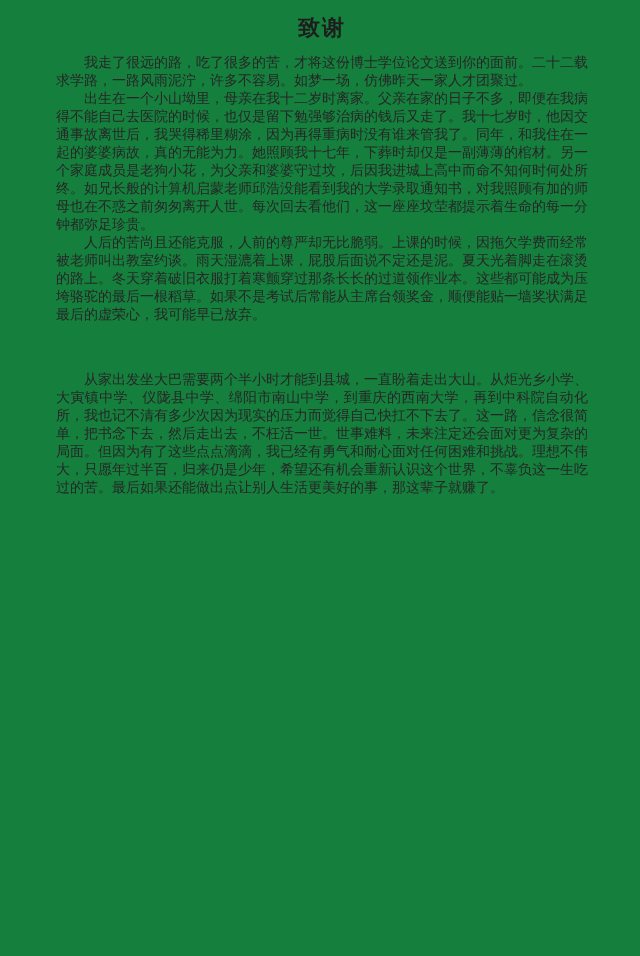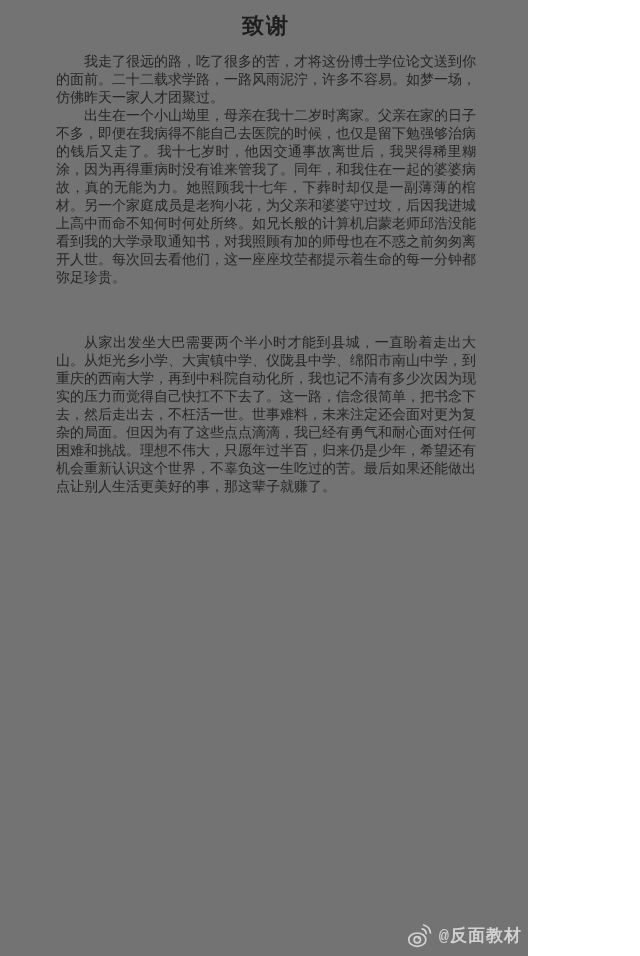--- a/index.html
+++ b/index.html
@@ -2,27 +2,27 @@
 <html><head>
 <meta charset="utf-8">
 <style>
   html, body {
     margin: 0;
     padding: 0;
     background: #ffffff;
   }
   .page {
     position: relative;
-    width: 528px;
+    width: 640px;
     height: 956px;
-    background: #737373;
+    background: #15803d;
     box-sizing: border-box;
     padding: 14px 52px 0 56px;
     overflow: hidden;
-    font-family: Liberation Mono, monospace;
+    font-family: Liberation Sans, sans-serif;
     color: #262626;
   }
   .doc-title {
     margin: 0 0 11px 0;
     text-align: center;
     font-size: 22px;
     font-weight: 700;
     letter-spacing: 2px;
     color: #1d1d1d;
     line-height: 28px;
@@ -65,28 +65,19 @@
 
 <div class="page">
 
   <h1 class="doc-title">致谢</h1>
 
   <p class="para">我走了很远的路，吃了很多的苦，才将这份博士学位论文送到你的面前。二十二载求学路，一路风雨泥泞，许多不容易。如梦一场，仿佛昨天一家人才团聚过。</p>
 
   <p class="para">出生在一个小山坳里，母亲在我十二岁时离家。父亲在家的日子不多，即便在我病得不能自己去医院的时候，也仅是留下勉强够治病的钱后又走了。我十七岁时，他因交通事故离世后，我哭得稀里糊涂，因为再得重病时没有谁来管我了。同年，和我住在一起的婆婆病故，真的无能为力。她照顾我十七年，下葬时却仅是一副薄薄的棺材。另一个家庭成员是老狗小花，为父亲和婆婆守过坟，后因我进城上高中而命不知何时何处所终。如兄长般的计算机启蒙老师邱浩没能看到我的大学录取通知书，对我照顾有加的师母也在不惑之前匆匆离开人世。每次回去看他们，这一座座坟茔都提示着生命的每一分钟都弥足珍贵。</p>
 
 
+  <p class="para">人后的苦尚且还能克服，人前的尊严却无比脆弱。上课的时候，因拖欠学费而经常被老师叫出教室约谈。雨天湿漉着上课，屁股后面说不定还是泥。夏天光着脚走在滚烫的路上。冬天穿着破旧衣服打着寒颤穿过那条长长的过道领作业本。这些都可能成为压垮骆驼的最后一根稻草。如果不是考试后常能从主席台领奖金，顺便能贴一墙奖状满足最后的虚荣心，我可能早已放弃。</p>
 
 
   <p class="para section-break">从家出发坐大巴需要两个半小时才能到县城，一直盼着走出大山。从炬光乡小学、大寅镇中学、仪陇县中学、绵阳市南山中学，到重庆的西南大学，再到中科院自动化所，我也记不清有多少次因为现实的压力而觉得自己快扛不下去了。这一路，信念很简单，把书念下去，然后走出去，不枉活一世。世事难料，未来注定还会面对更为复杂的局面。但因为有了这些点点滴滴，我已经有勇气和耐心面对任何困难和挑战。理想不伟大，只愿年过半百，归来仍是少年，希望还有机会重新认识这个世界，不辜负这一生吃过的苦。最后如果还能做出点让别人生活更美好的事，那这辈子就赚了。</p>
 
-  <div class="watermark">
-    <svg class="wm-icon" width="30" height="26" viewBox="0 0 32 28" fill="none" stroke="#d2d2d2" stroke-width="1.8" stroke-linecap="round">
-      <ellipse cx="12" cy="18" rx="9.2" ry="7.2"></ellipse>
-      <circle cx="12" cy="18" r="3.4"></circle>
-      <circle cx="13.2" cy="16.8" r="0.8" fill="#d2d2d2" stroke="none"></circle>
-      <path d="M21.5 11.5 a5.5 5.5 0 0 0 -4.2 -5.2"></path>
-      <path d="M26.2 10.8 a10 10 0 0 0 -7.4 -8.6"></path>
-    </svg>
-    <span class="wm-text">@反面教材</span>
-  </div>
 
 </div>
 
 </body></html>

